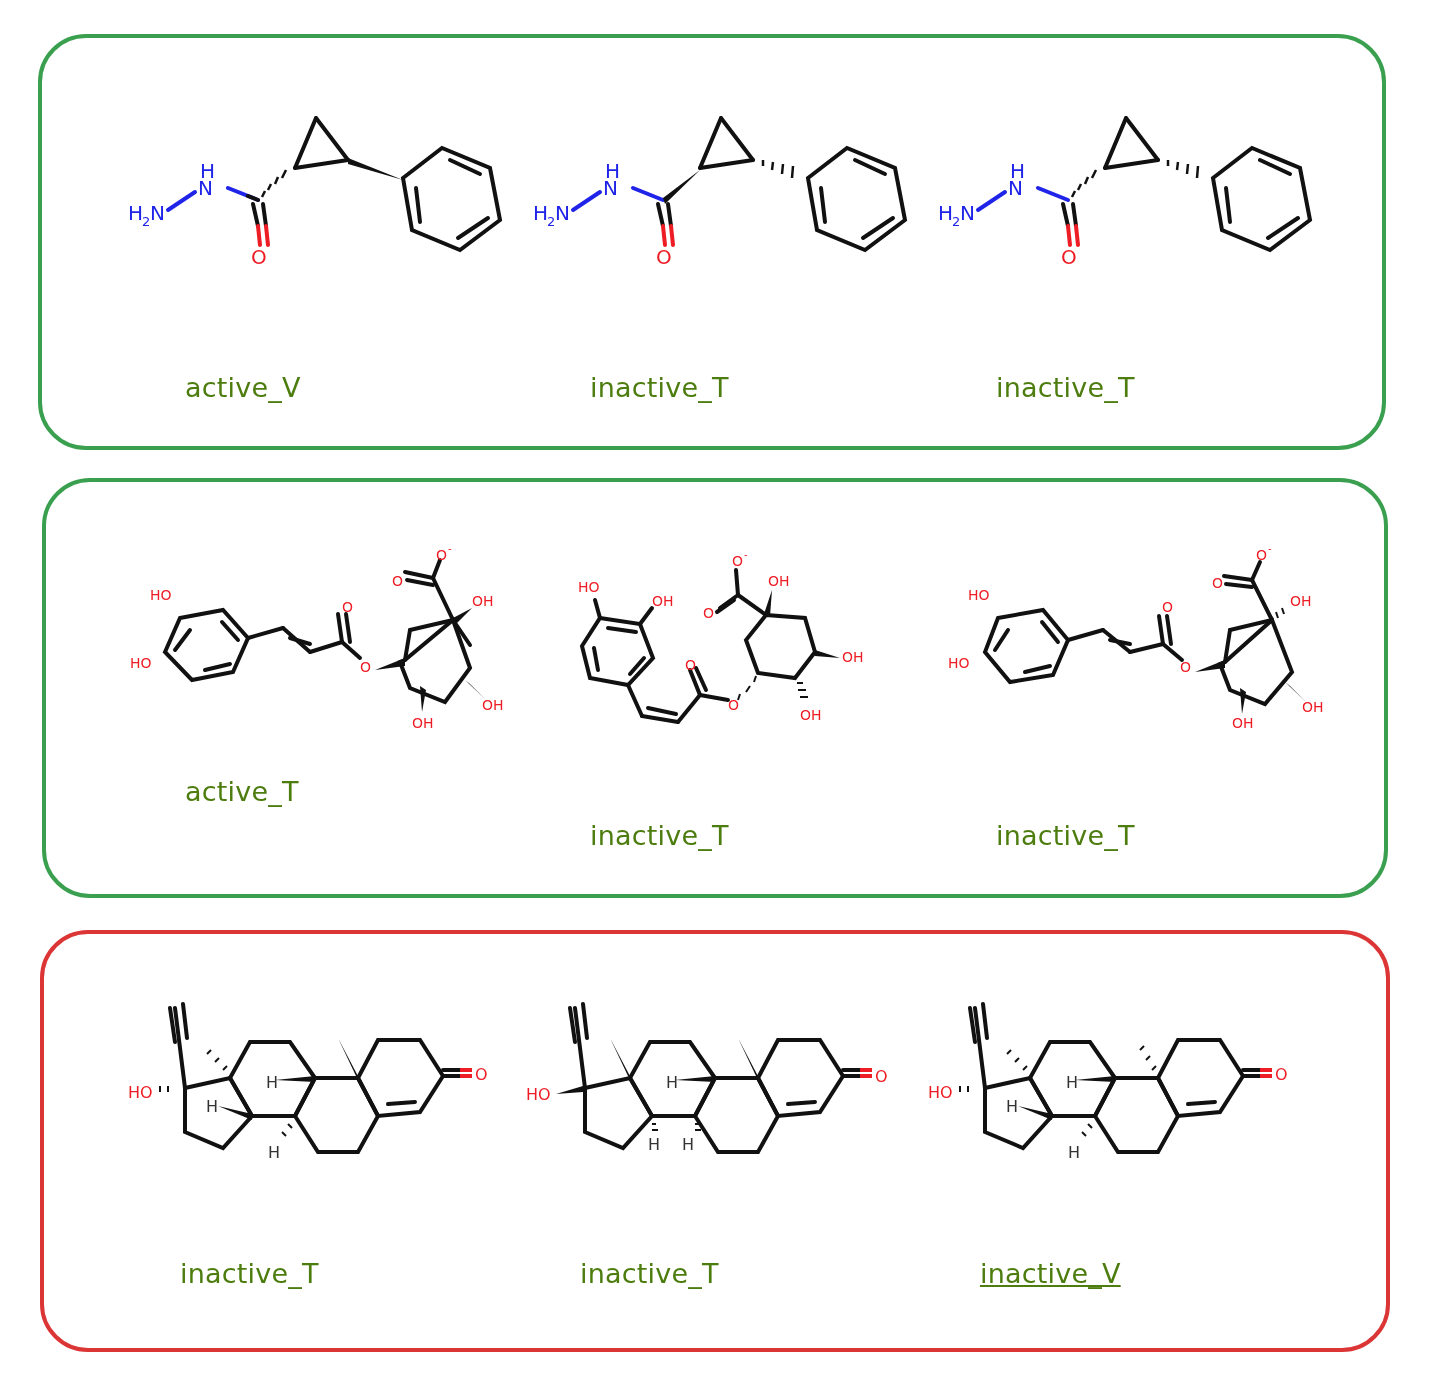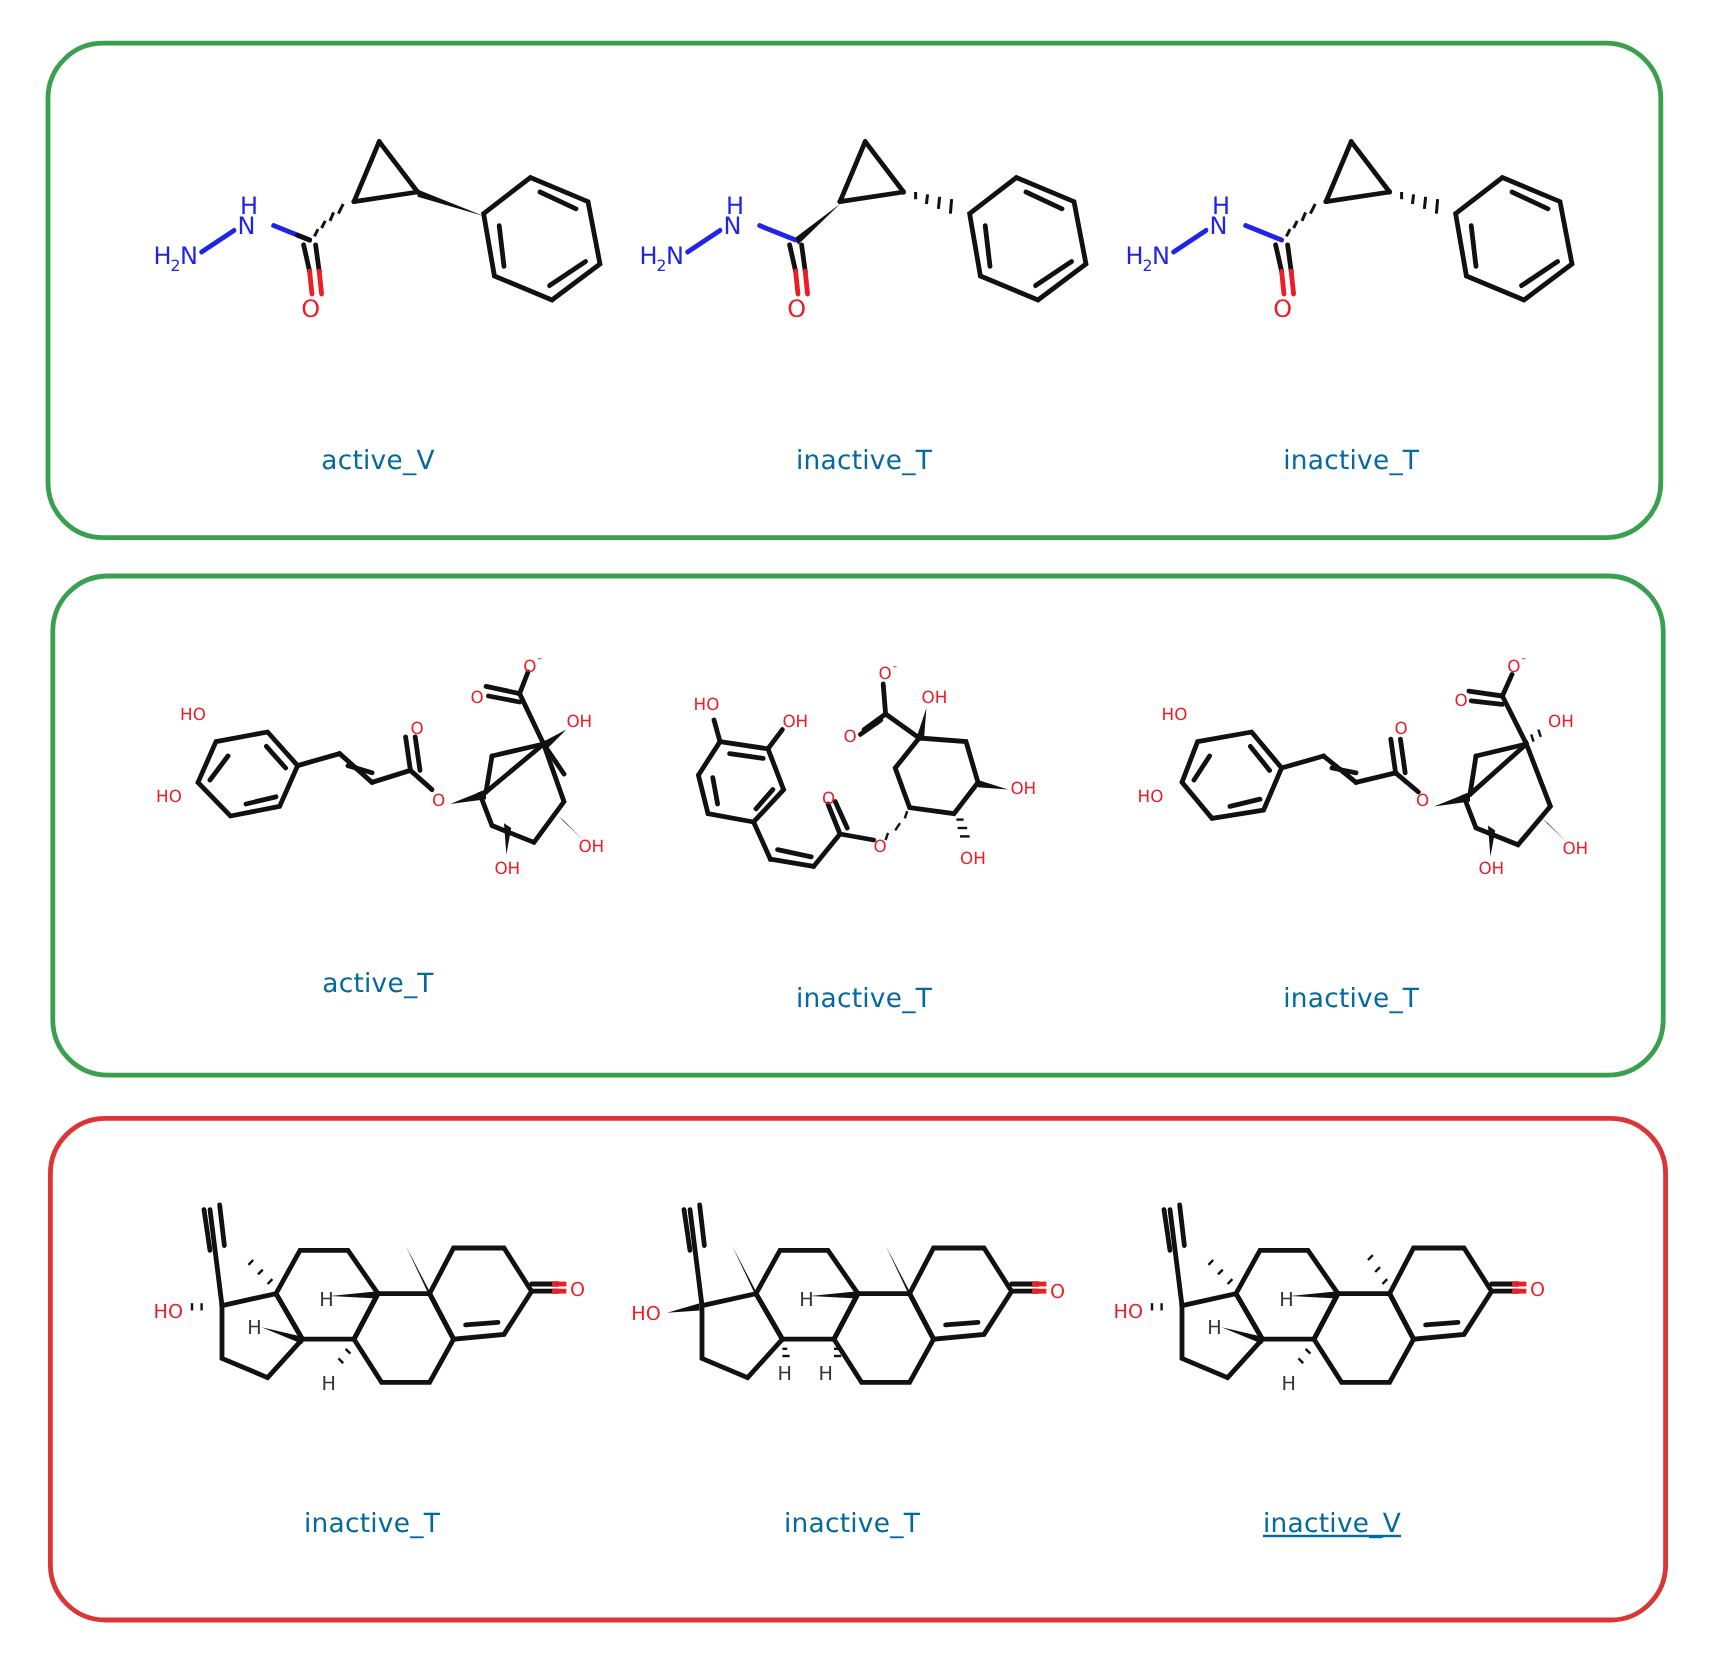--- a/index.html
+++ b/index.html
@@ -2,21 +2,21 @@
 <html><head>
 <meta charset="utf-8">
 <style>
   html, body { margin:0; padding:0; background:#ffffff; }
   body { width:1442px; height:1384px; position:relative; overflow:hidden;
          font-family:"DejaVu Sans", sans-serif; }
   .panel { position:absolute; box-sizing:border-box; border-width:4px; border-style:solid; border-radius:48px; }
   .panel.green { border-color:#3aa04f; }
   .panel.red { border-color:#dc3536; }
   .mol { position:absolute; }
-  .label { position:absolute; font-size:22px; color:#0369a1; text-align:center; width:260px; letter-spacing:0.2px; }
+  .label { position:absolute; font-size:27px; color:#4d7c0f; text-align:left; width:260px; letter-spacing:0.2px; }
   svg text { font-family:"DejaVu Sans", sans-serif; }
 </style>
 </head>
 <body>
 
 <div class="panel green" style="left:38px;top:34px;width:1348px;height:416px;">
 </div>
 
 <svg class="mol" style="left:120px;top:100px" width="400" height="180" viewBox="0 0 400 180">
   <g stroke="#111" stroke-width="4" fill="none" stroke-linecap="round">
@@ -159,21 +159,21 @@
     <text x="222" y="72">O</text>
     <text x="240" y="132">O</text>
     <text x="272" y="46">O</text>
     <text x="316" y="20">O</text>
       <text x="328" y="12" font-size="10">-</text>
     <text x="352" y="66">OH</text>
     <text x="292" y="188">OH</text>
     <text x="362" y="170">OH</text>
   </g>
 </svg>
-<div class="label" style="left:185px;top:808px;">active_T</div>
+<div class="label" style="left:185px;top:776px;">active_T</div>
 
 <svg class="mol" style="left:560px;top:540px" width="330" height="200" viewBox="0 0 330 200">
   <g stroke="#111" stroke-width="4" fill="none" stroke-linecap="round">
     <polygon points="40,78 80,84 93,118 68,145 30,138 22,106"></polygon>
     <line x1="48" y1="88" x2="76" y2="92"></line>
     <line x1="34" y1="108" x2="38" y2="130"></line>
     <line x1="70" y1="134" x2="84" y2="118"></line>
     <line x1="40" y1="78" x2="35" y2="60"></line>
     <line x1="80" y1="84" x2="92" y2="68"></line>
     <line x1="68" y1="145" x2="82" y2="176"></line>

